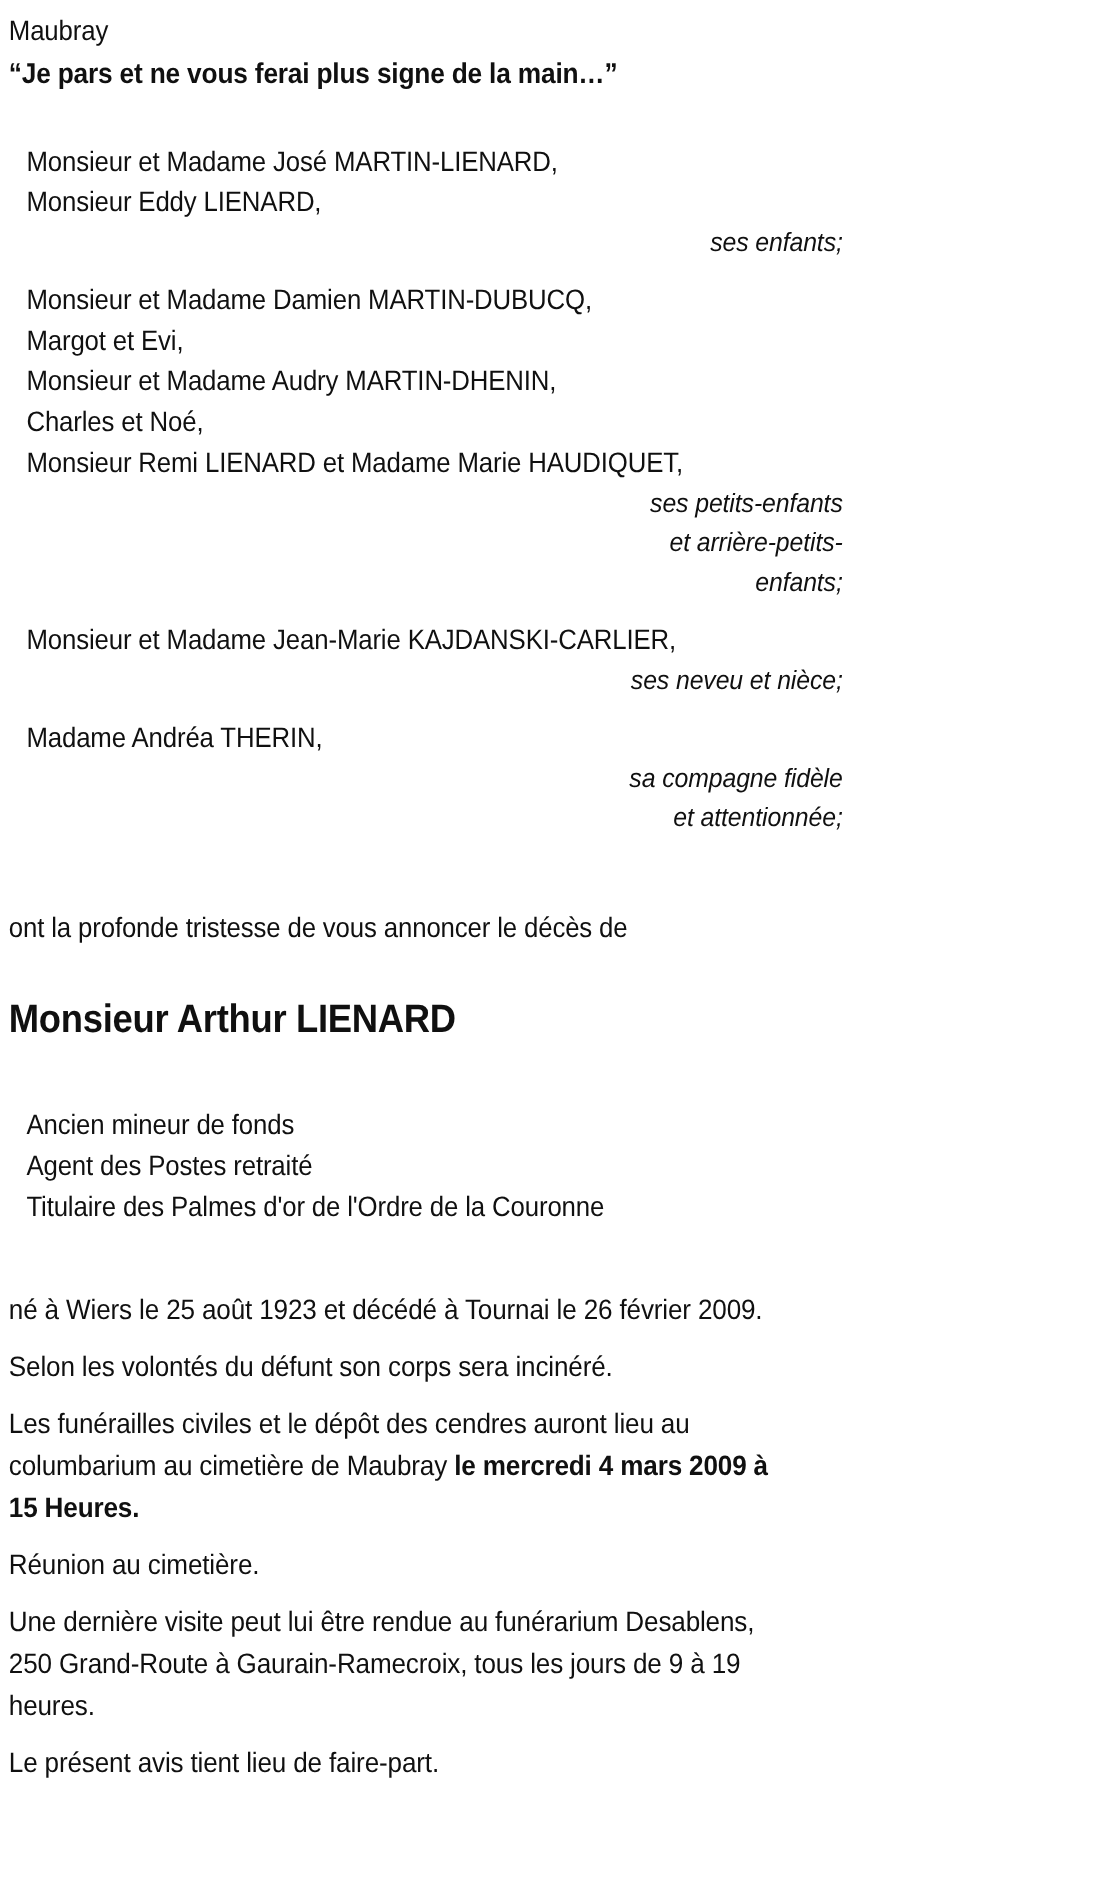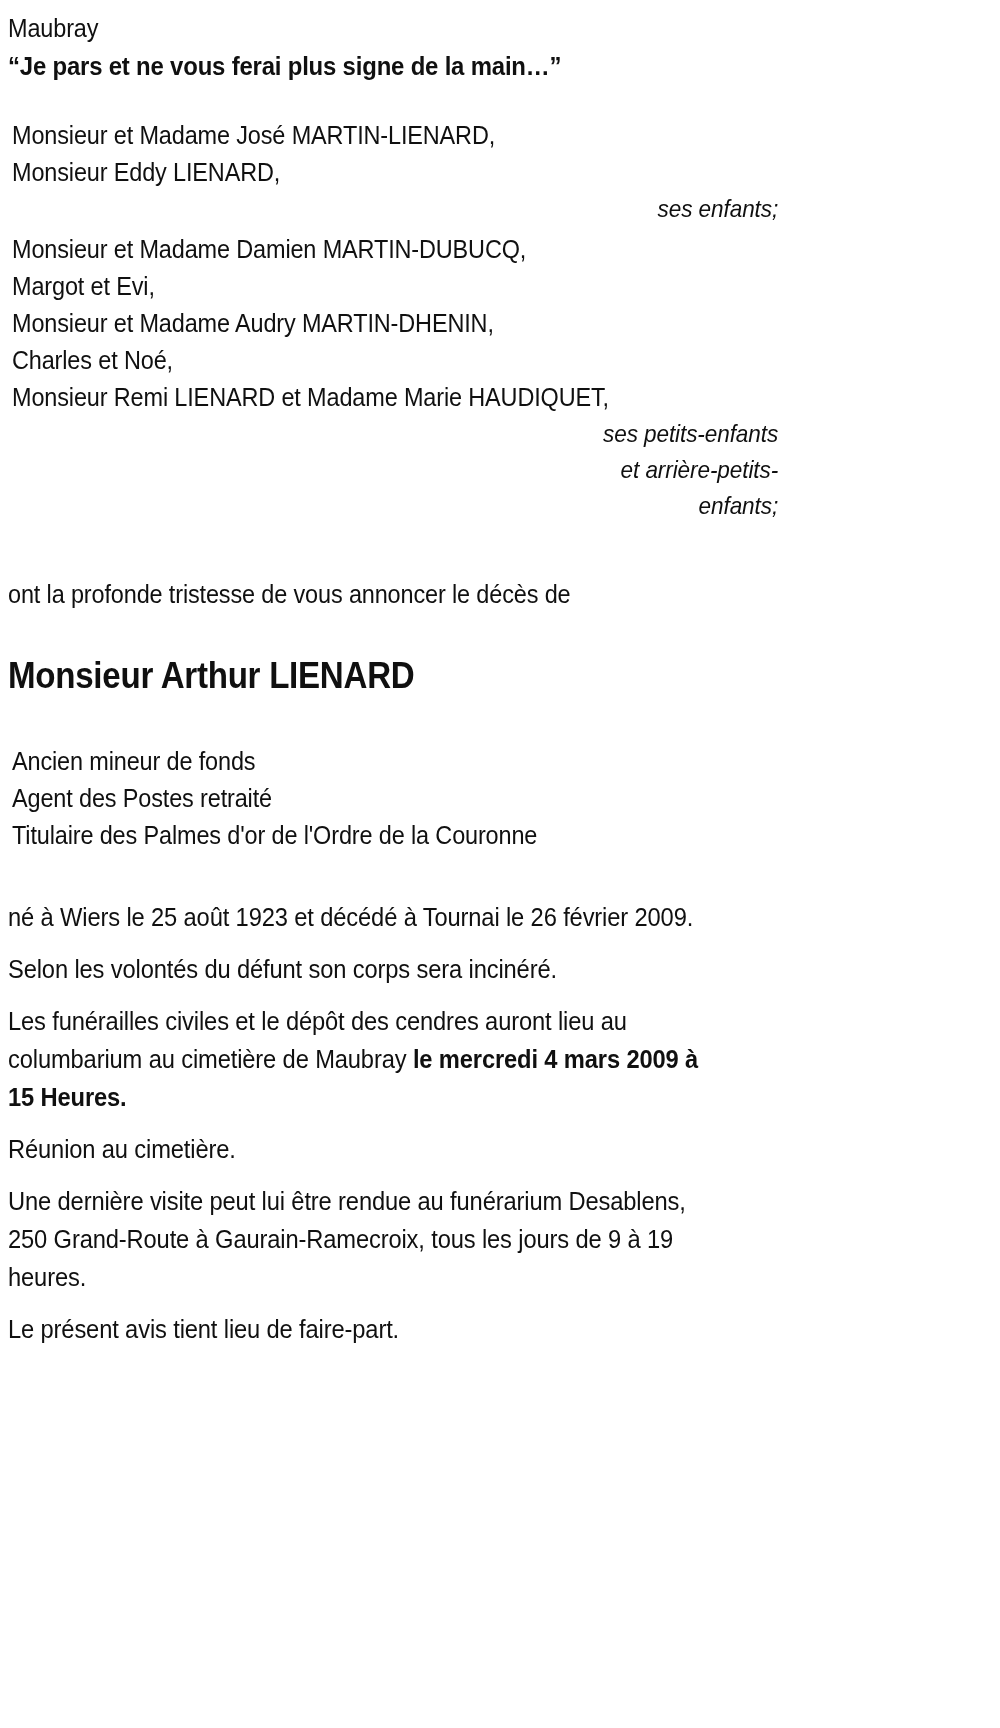--- a/index.html
+++ b/index.html
@@ -23,21 +23,21 @@
   }
   .line {
     font-size: 25.5px;
     line-height: 37px;
     letter-spacing: -0.15px;
     white-space: pre-wrap;
     transform: scaleX(0.92);
     transform-origin: left center;
   }
   .block {
-    margin: 4px;
+    margin: 16px;
     padding: 0;
   }
   .right-note {
     font-size: 24px;
     line-height: 36px;
     font-style: italic;
     text-align: right;
     letter-spacing: -0.1px;
     transform: scaleX(0.94);
     transform-origin: right center;
@@ -94,21 +94,30 @@
     <div class="line">Monsieur et Madame Damien MARTIN-DUBUCQ,</div>
     <div class="line">Margot et Evi,</div>
     <div class="line">Monsieur et Madame Audry MARTIN-DHENIN,</div>
     <div class="line">Charles et Noé,</div>
     <div class="line">Monsieur Remi LIENARD et Madame Marie HAUDIQUET,</div>
     <div class="right-note">ses petits-enfants</div>
     <div class="right-note">et arrière-petits-</div>
     <div class="right-note">enfants;</div>
   </div>
 
+  <div class="block">
+    <div class="line">Monsieur et Madame Jean-Marie KAJDANSKI-CARLIER,</div>
+    <div class="right-note">ses neveu et nièce;</div>
+  </div>
 
+  <div class="block">
+    <div class="line">Madame Andréa THERIN,</div>
+    <div class="right-note">sa compagne fidèle</div>
+    <div class="right-note">et attentionnée;</div>
+  </div>
 
   <div class="spacer-2"></div>
 
 
   <div class="gap-lg"></div>
 
   <div class="line">ont la profonde tristesse de vous annoncer le décès de</div>
 
   <div class="gap-lg"></div>
 

